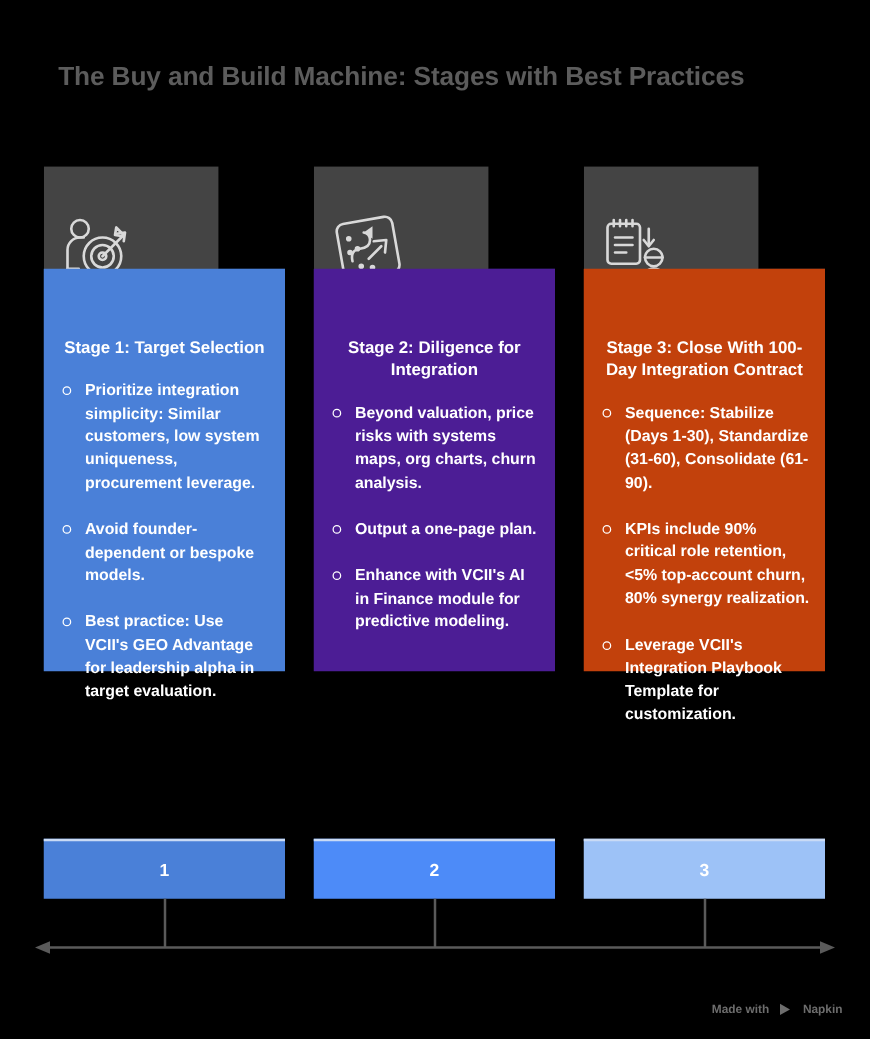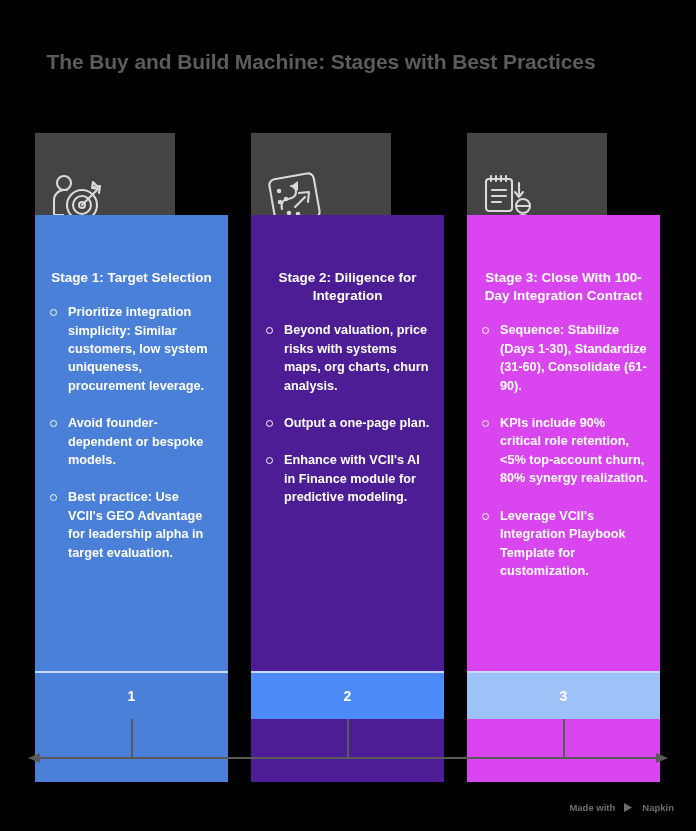--- a/index.html
+++ b/index.html
@@ -80,26 +80,26 @@
     height: 62px;
   }
   .icon-wrap svg { display: block; }
 
   
   .body-panel {
     position: absolute;
     left: 0;
     top: 82px;
     width: 193px;
-    height: 567px;
+    height: 322px;
     padding: 54px 12px 2px 12px;
   }
   .s1 .body-panel { background: #4a80d8; }
   .s2 .body-panel { background: #4c1d95; }
-  .s3 .body-panel { background: #d946ef; }
+  .s3 .body-panel { background: #c2410c; }
 
   .stage-title {
     text-align: center;
     color: #ffffff;
     font-size: 13.5px;
     font-weight: bold;
     line-height: 1.35;
     margin-bottom: 16px;
     padding: 0 4px;
   }

